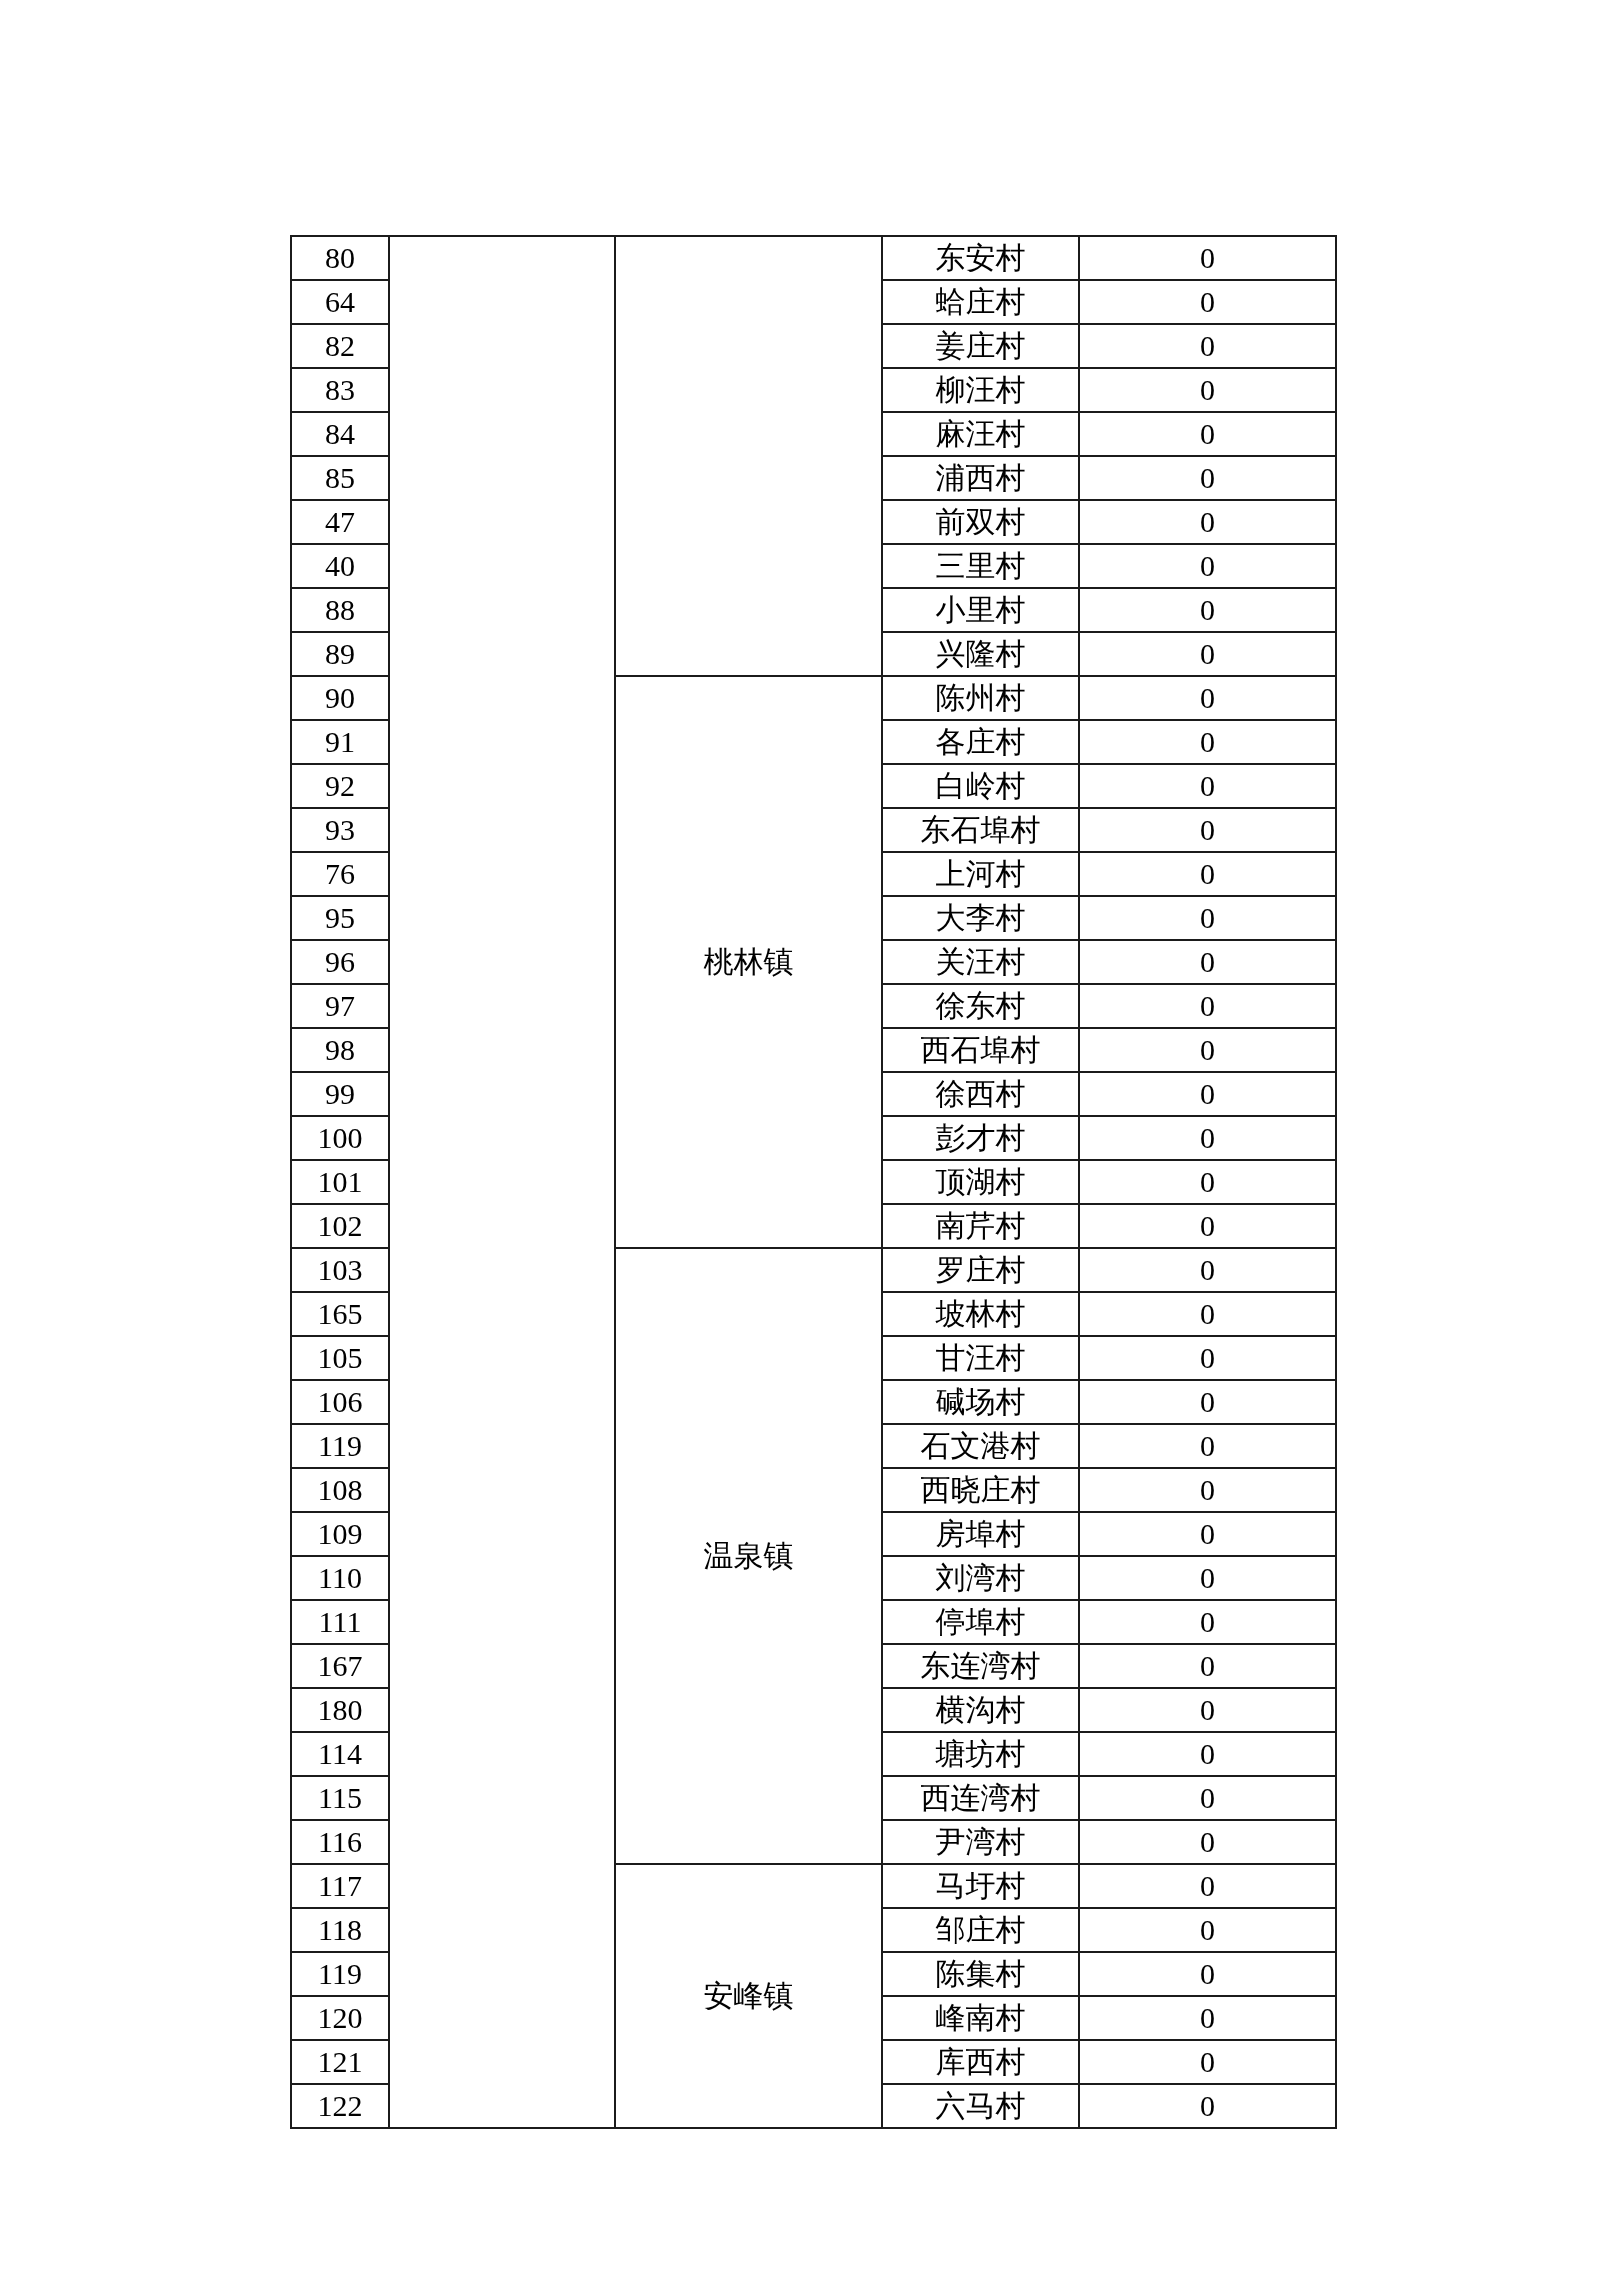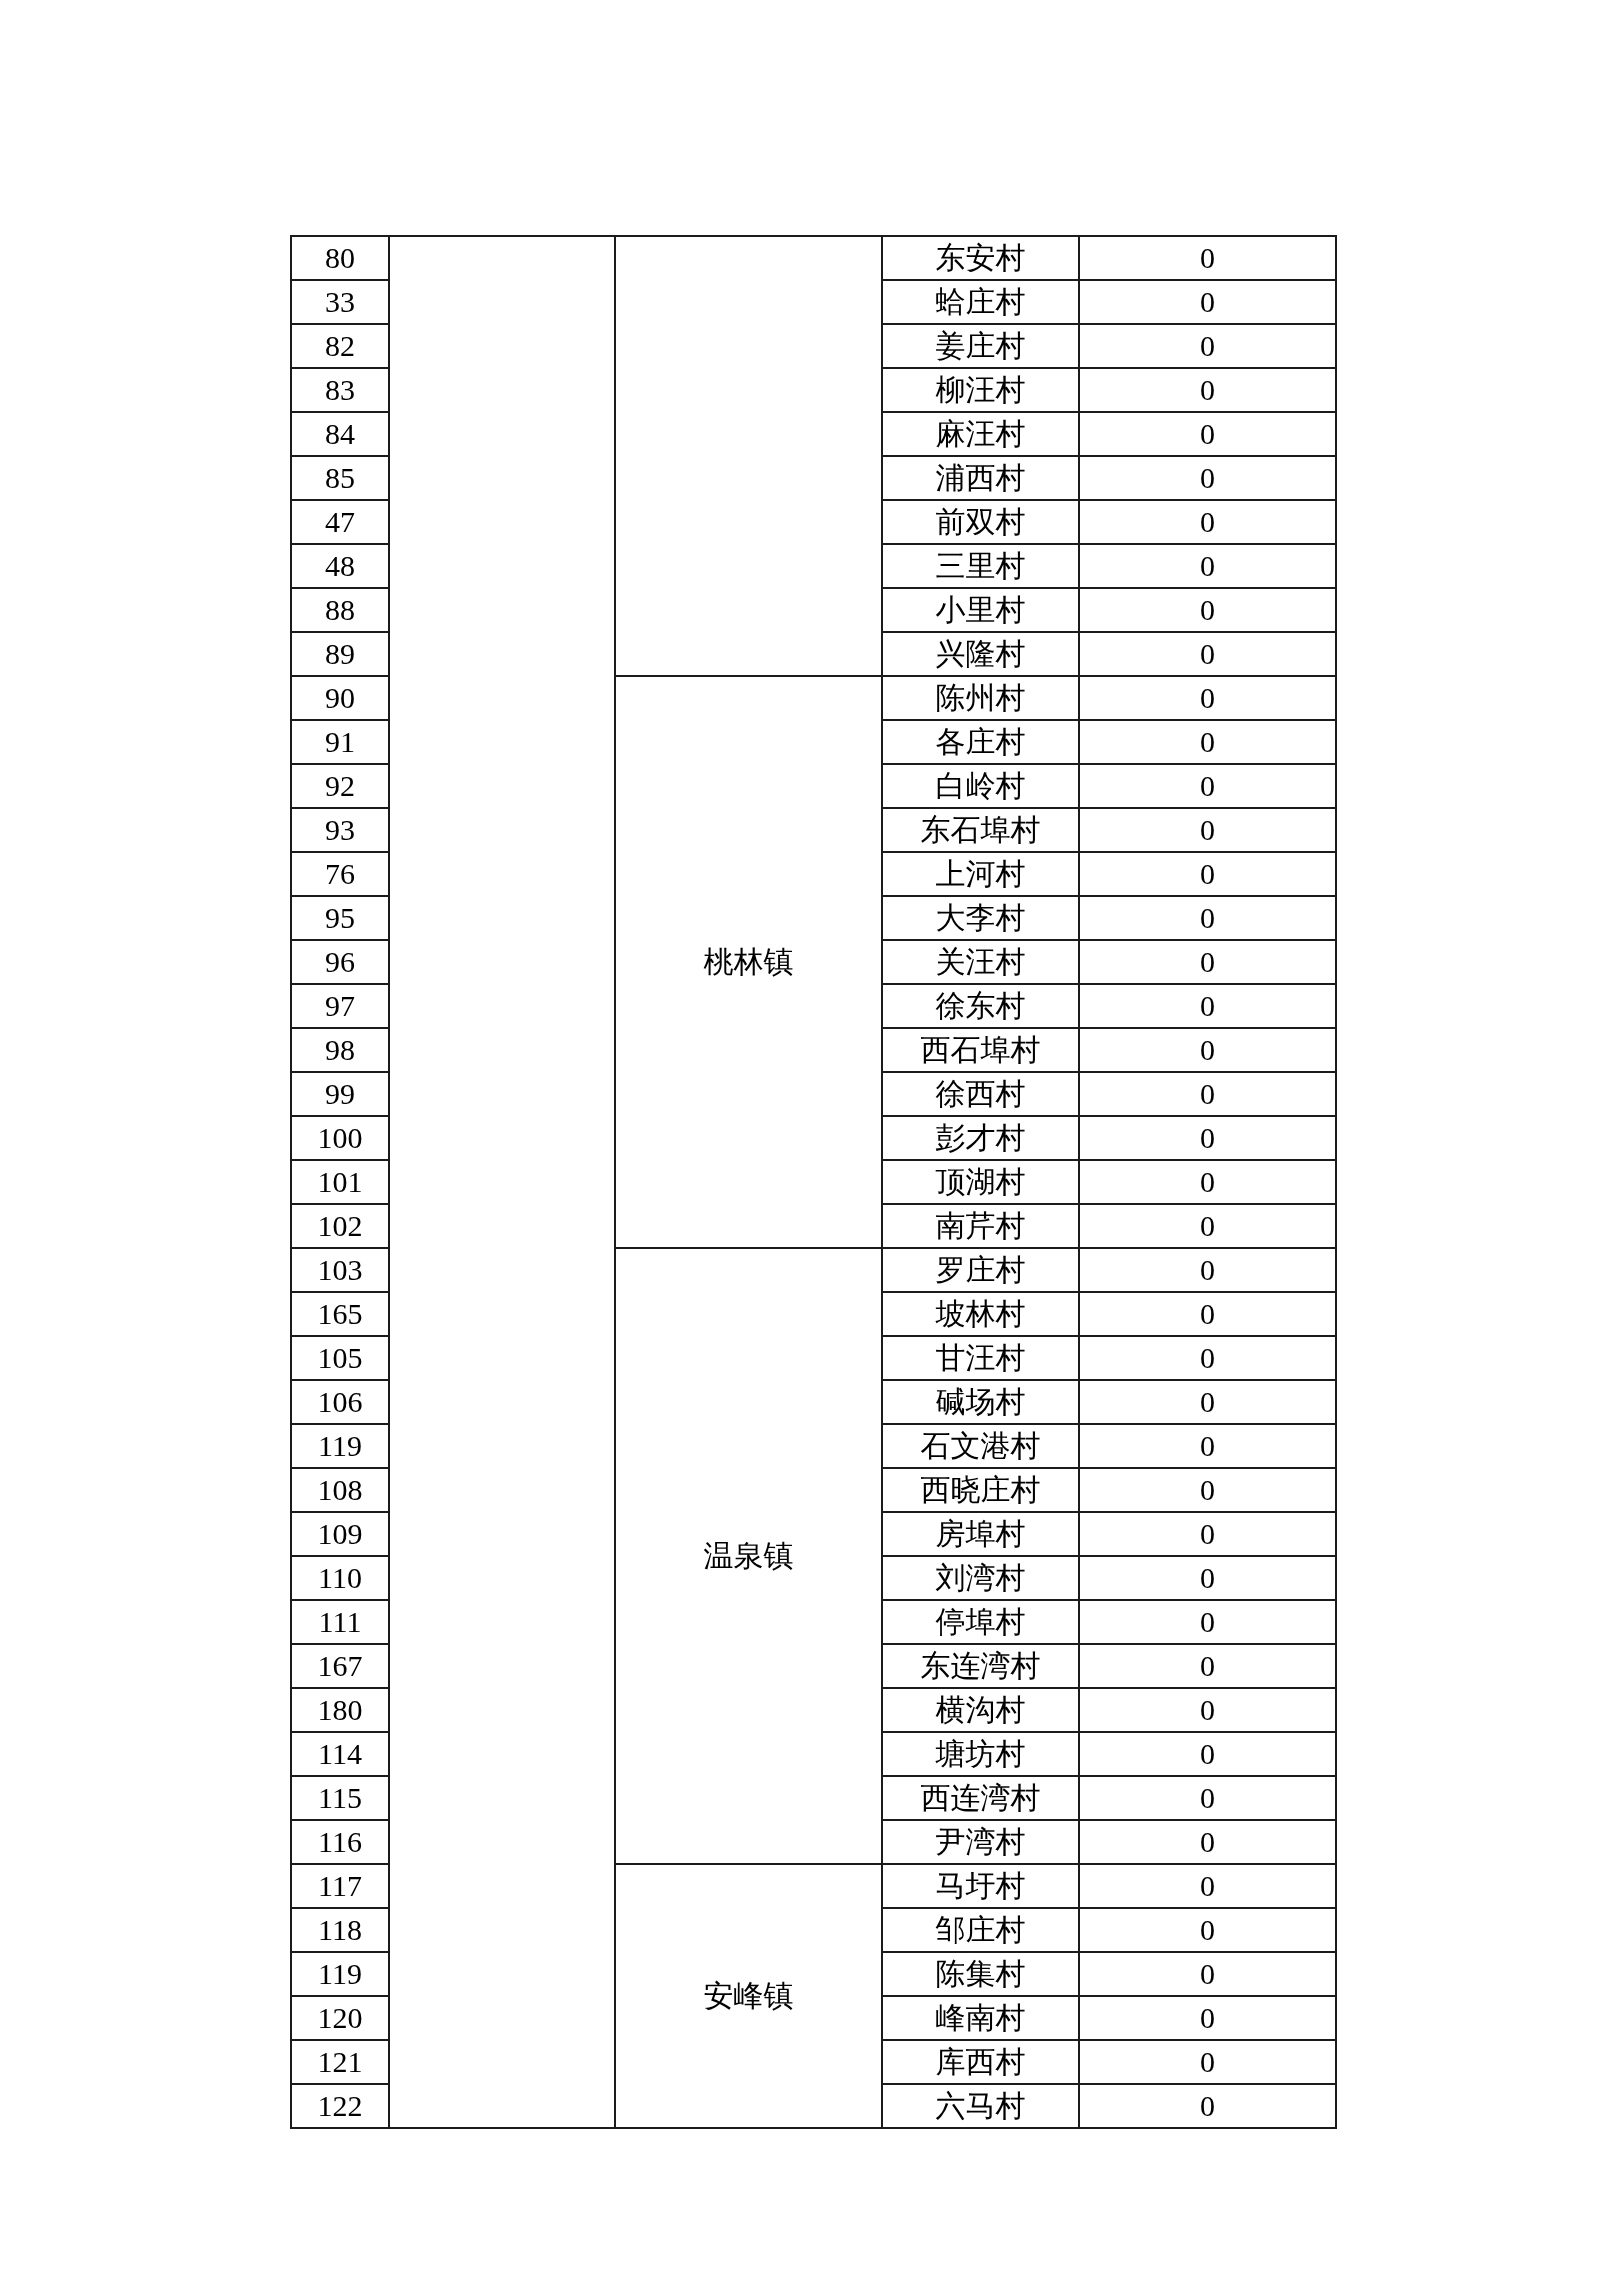--- a/index.html
+++ b/index.html
@@ -59,21 +59,21 @@
     </colgroup>
     <tbody>
         <tr>
           <td>80</td>
           <td rowspan="43"></td>
           <td rowspan="10"></td>
           <td>东安村</td>
           <td>0</td>
         </tr>
         <tr>
-          <td>33</td>
+          <td>64</td>
           <td>蛤庄村</td>
           <td>0</td>
         </tr>
         <tr>
           <td>82</td>
           <td>姜庄村</td>
           <td>0</td>
         </tr>
         <tr>
           <td>83</td>
@@ -89,21 +89,21 @@
           <td>85</td>
           <td>浦西村</td>
           <td>0</td>
         </tr>
         <tr>
           <td>47</td>
           <td>前双村</td>
           <td>0</td>
         </tr>
         <tr>
-          <td>48</td>
+          <td>40</td>
           <td>三里村</td>
           <td>0</td>
         </tr>
         <tr>
           <td>88</td>
           <td>小里村</td>
           <td>0</td>
         </tr>
         <tr>
           <td>89</td>

